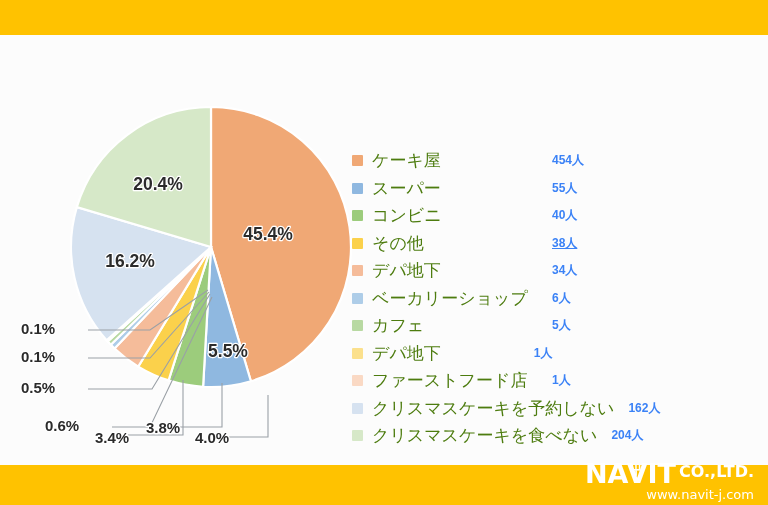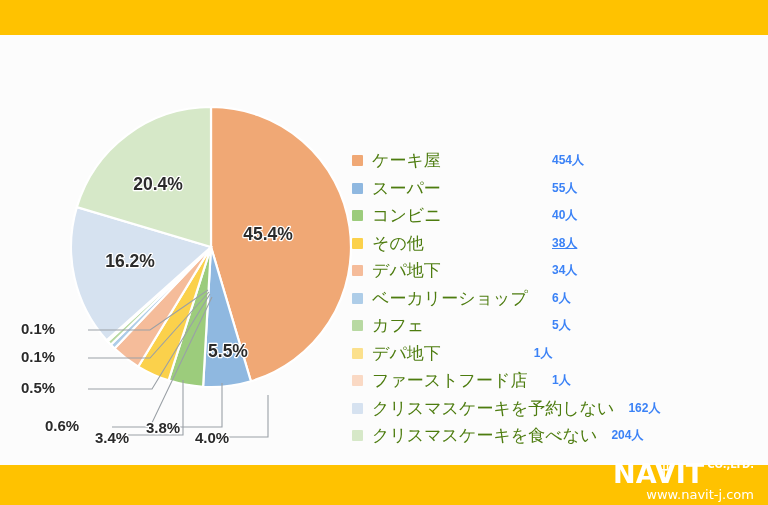--- a/index.html
+++ b/index.html
@@ -61,28 +61,28 @@
     white-space:nowrap;font-weight:bold;
     margin-left:auto;padding-left:12px;
   }
 
   
   #logo{
     position:absolute;right:14px;bottom:4px;
     display:flex;flex-direction:column;align-items:flex-end;
     line-height:1;
   }
-  .logo-top{display:flex;align-items:flex-start;color:#ffffff;}
+  .logo-top{display:flex;align-items:center;color:#ffffff;}
   .logo-mark{
     font-size:27px;font-weight:bold;letter-spacing:0px;
     font-family:"DejaVu Sans",sans-serif;
     position:relative;
   }
   .logo-co{
-    font-size:10px;font-weight:bold;margin-left:3px;padding-bottom:3px;
+    font-size:16px;font-weight:bold;margin-left:3px;padding-bottom:3px;
     font-family:"DejaVu Sans",sans-serif;
   }
   .logo-url{
     font-size:13px;color:#ffffff;margin-top:1px;
     font-family:"DejaVu Sans",sans-serif;
   }
   .fork{position:absolute;}
 </style>
 </head>
 <body>

